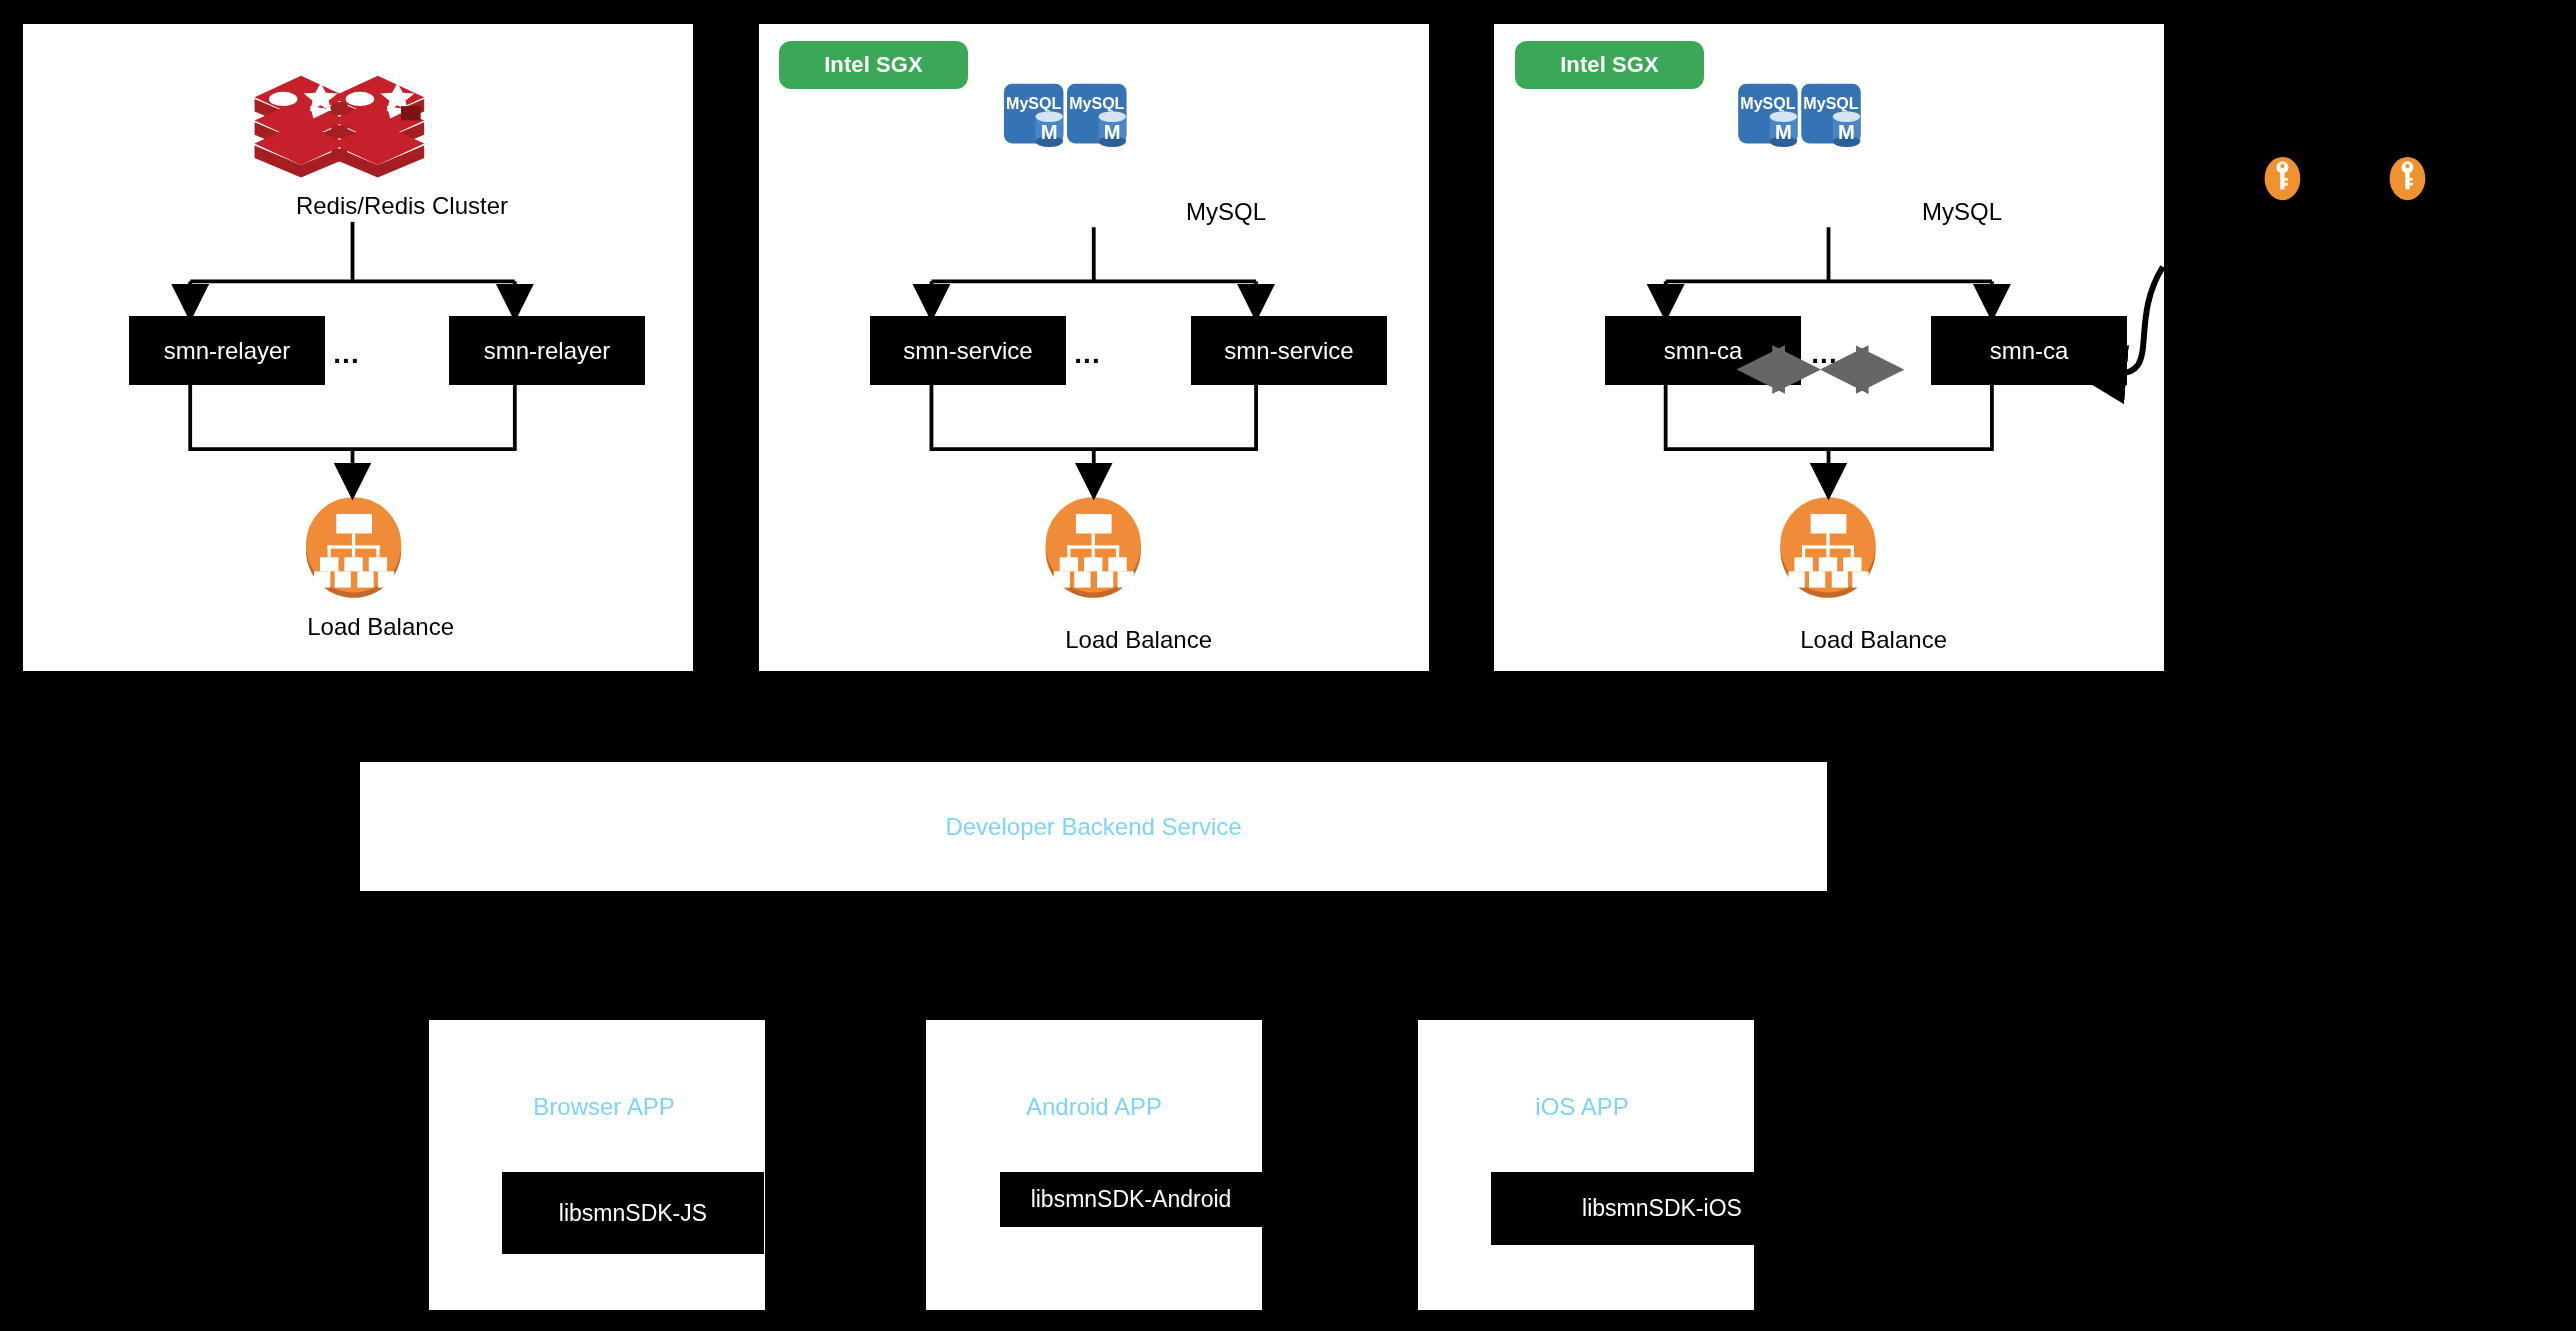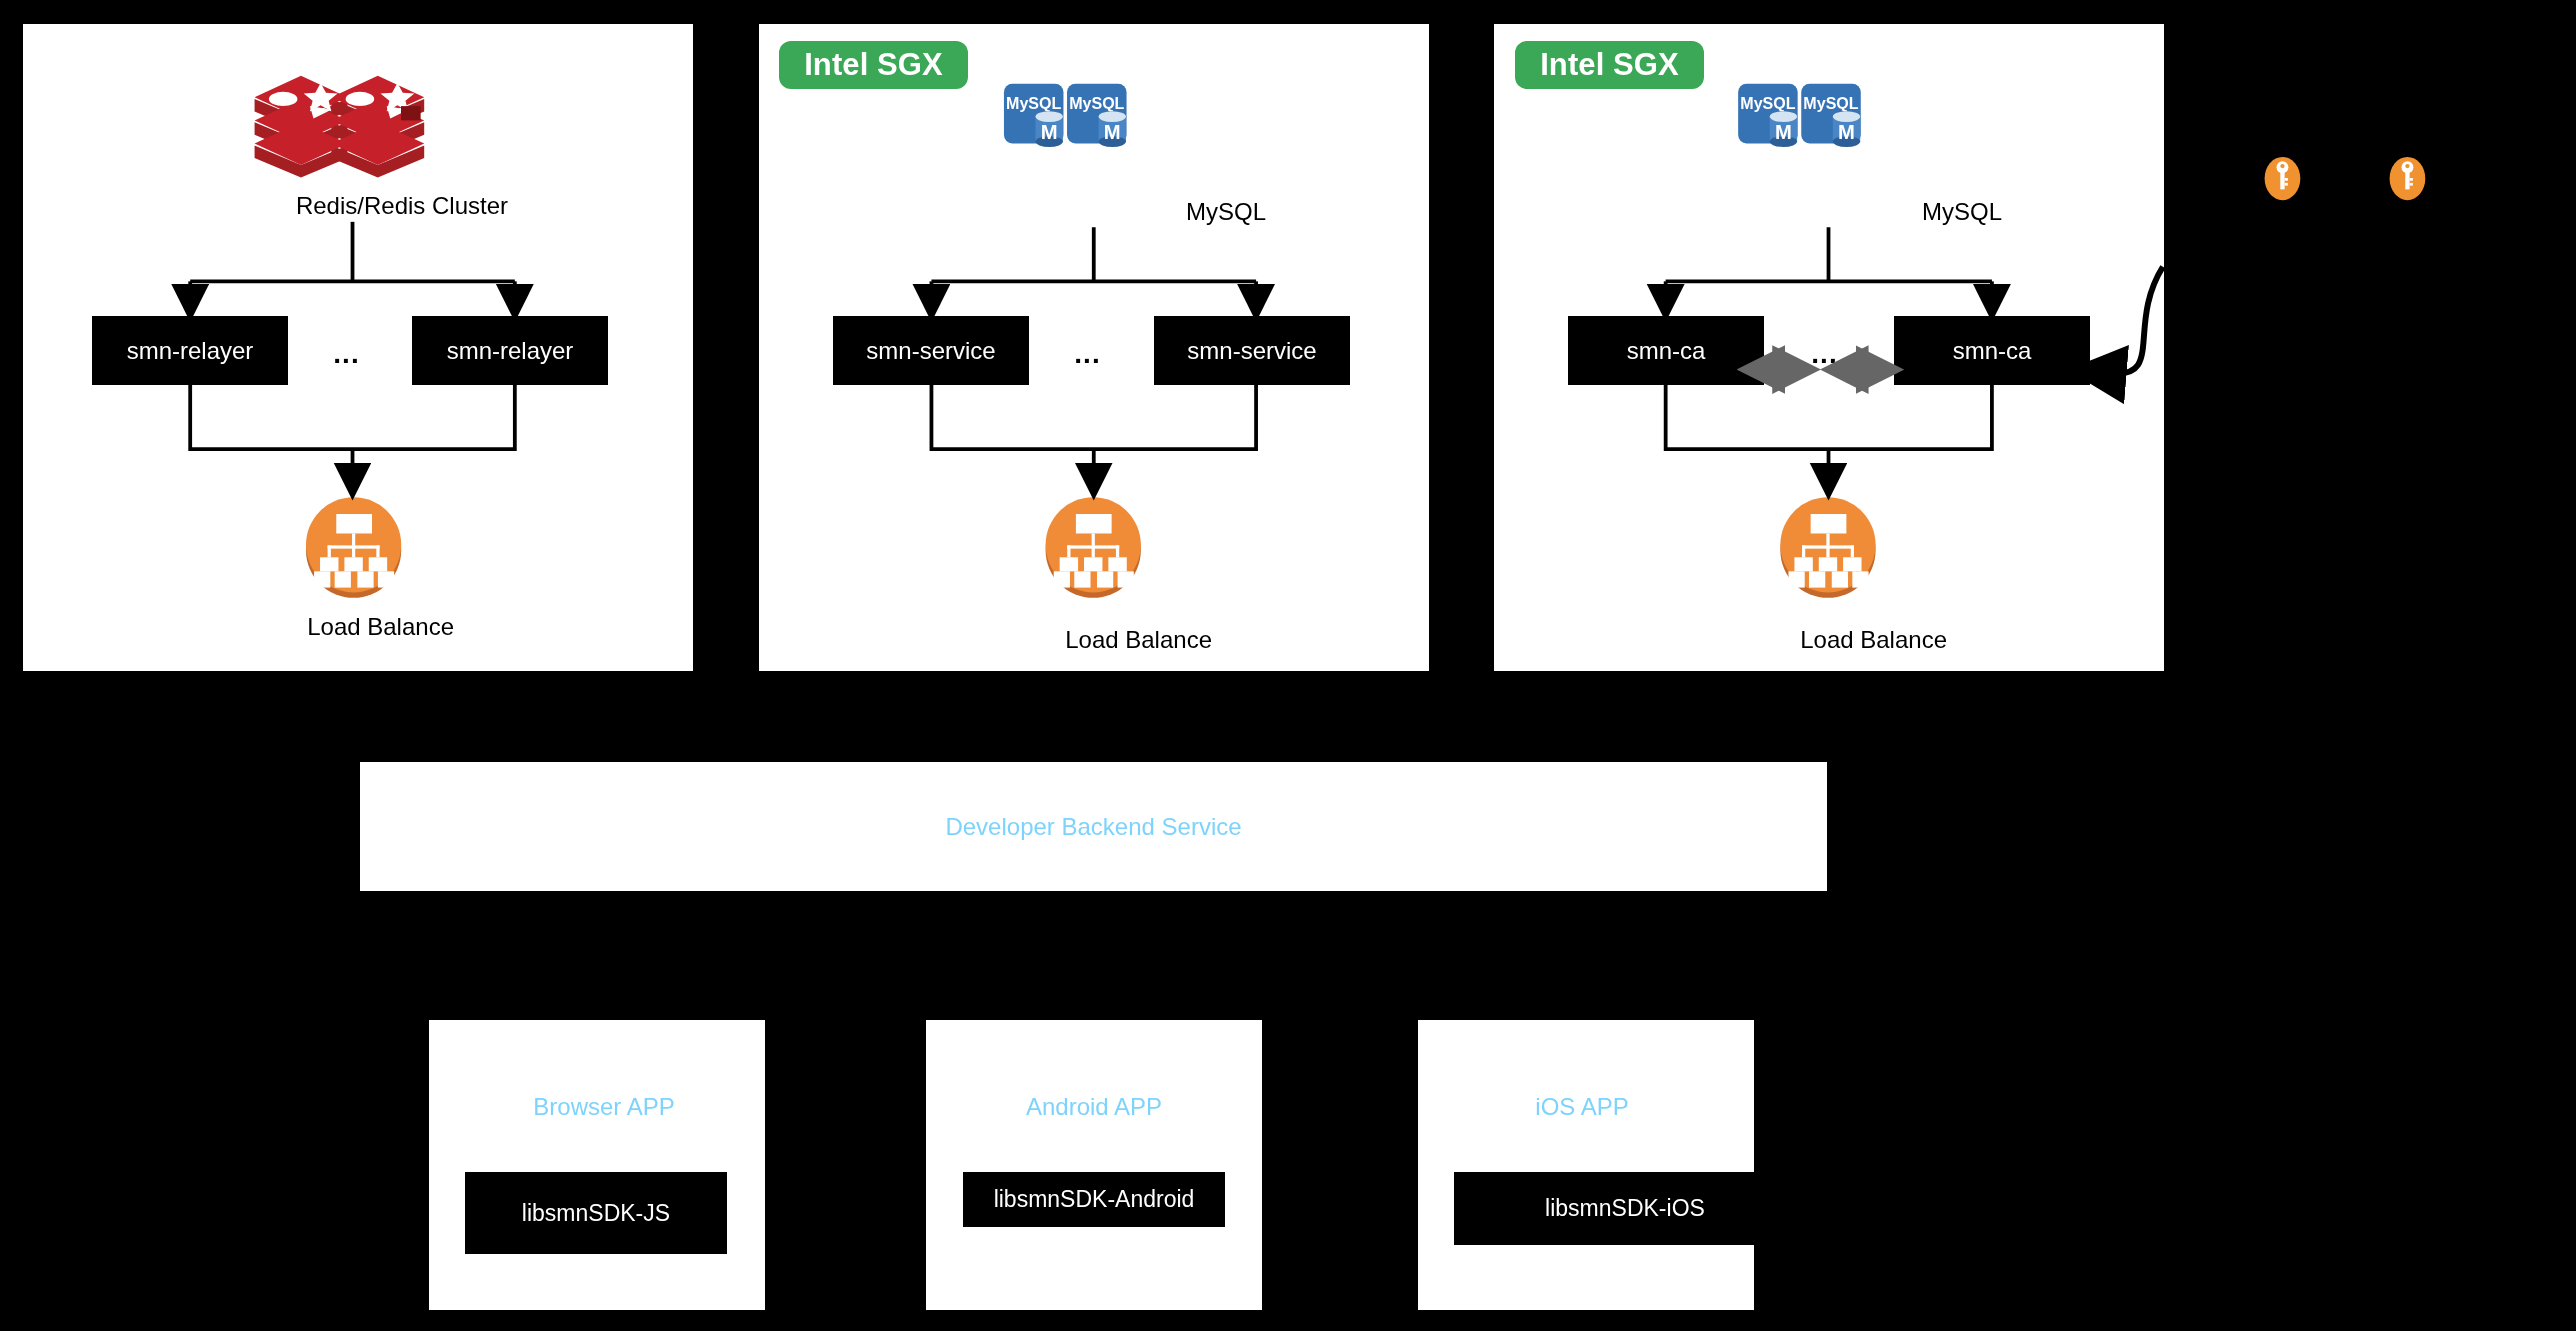--- a/index.html
+++ b/index.html
@@ -1,23 +1,23 @@
 <!DOCTYPE html>
 <html style="font-size:8.7px"><head>
 <meta charset="utf-8">
 <style>
   html,body{margin:0;padding:0;background:#000;}
   body{width:2576px;height:1331px;position:relative;overflow:hidden;
        font-family:"Liberation Sans","DejaVu Sans",sans-serif;}
   .panel{position:absolute;background:#ffffff;}
   .sgx-badge{position:absolute;background:#3aa856;color:#fff;border-radius:12px;
-             font-weight:bold;font-size:31px;display:flex;align-items:center;
+             font-weight:bold;font-size:22px;display:flex;align-items:center;
              justify-content:center;letter-spacing:0.1px;}
   .node-box{position:absolute;background:#000;color:#fff;display:flex;
-            align-items:center;justify-content:center;font-size:24px;text-align:center;}
+            align-items:center;justify-content:center;font-size:24px;text-align:center;margin-left:37px;}
   .caption{position:absolute;color:#000;font-size:24px;text-align:right;
            white-space:nowrap;}
   .ellipsis{position:absolute;color:#000;font-size:28px;text-align:center;
             letter-spacing:1.1px;font-weight:bold;}
   .wbox{position:absolute;background:#fff;}
   .wbox-label{position:absolute;color:#7dd3fc;font-size:24px;text-align:center;
               white-space:nowrap;}
   svg.ov{position:absolute;left:0;top:0;width:2576px;height:1331px;
          pointer-events:none;overflow:visible;}
 </style>

